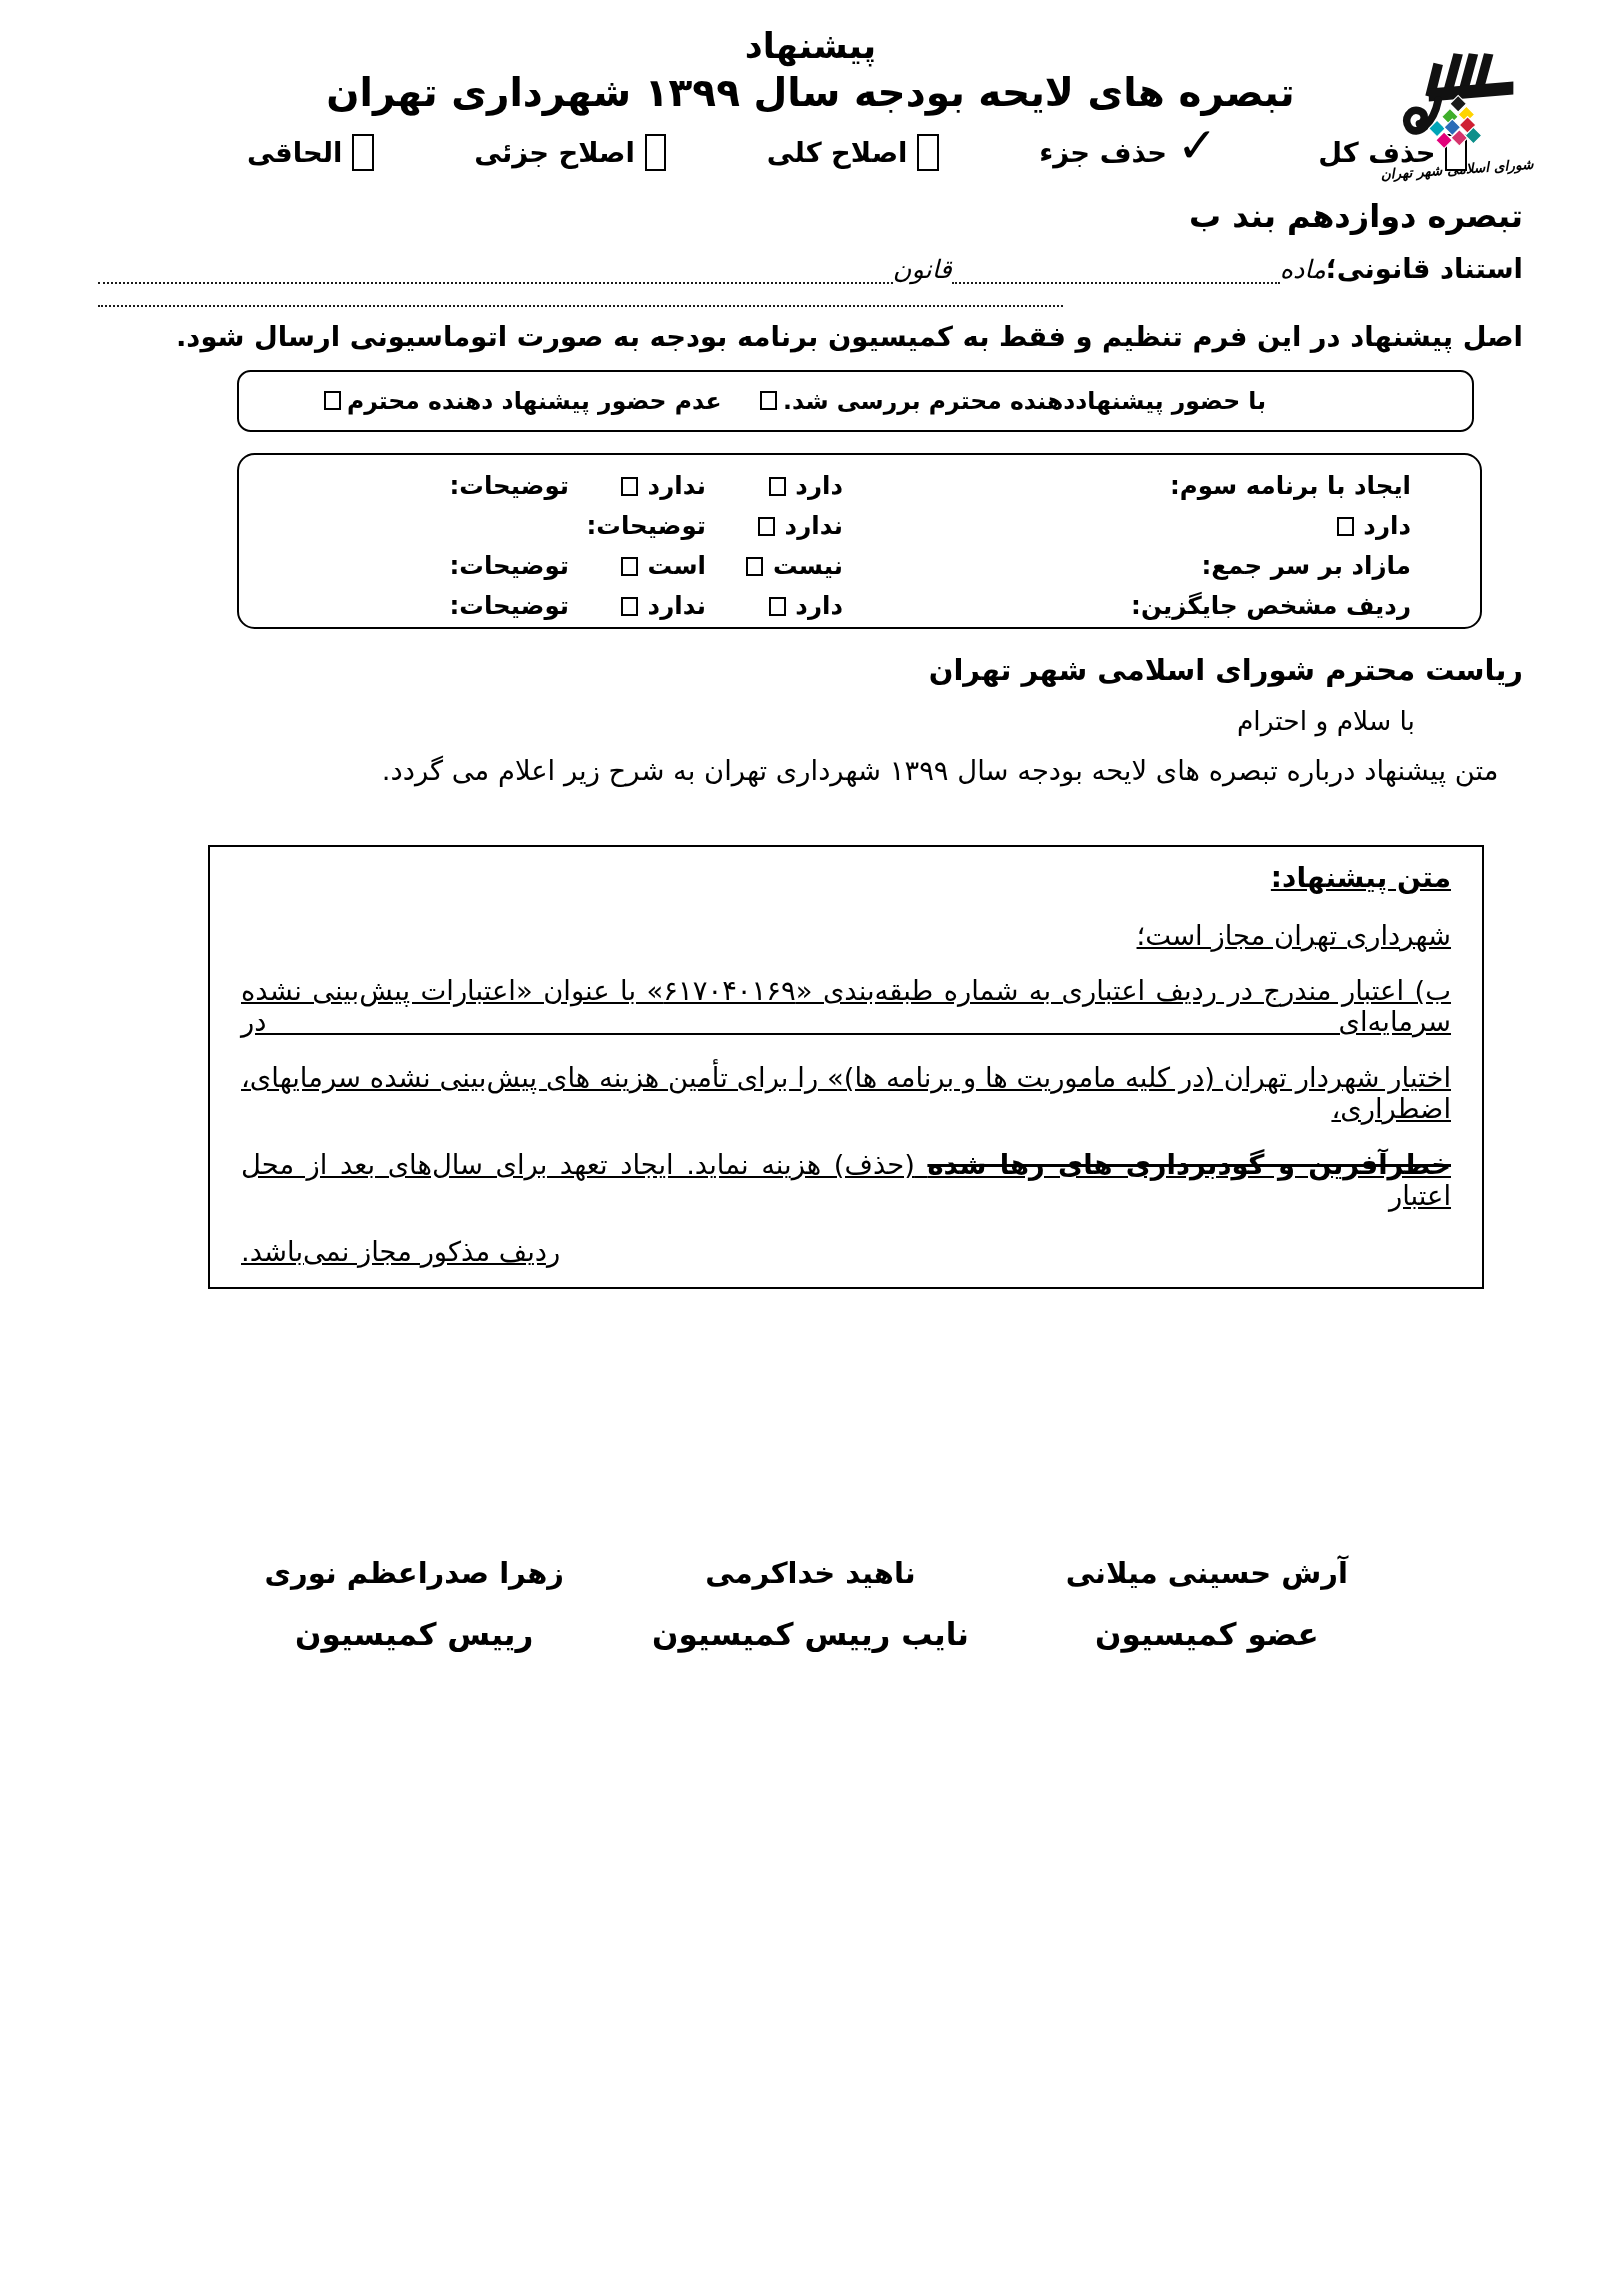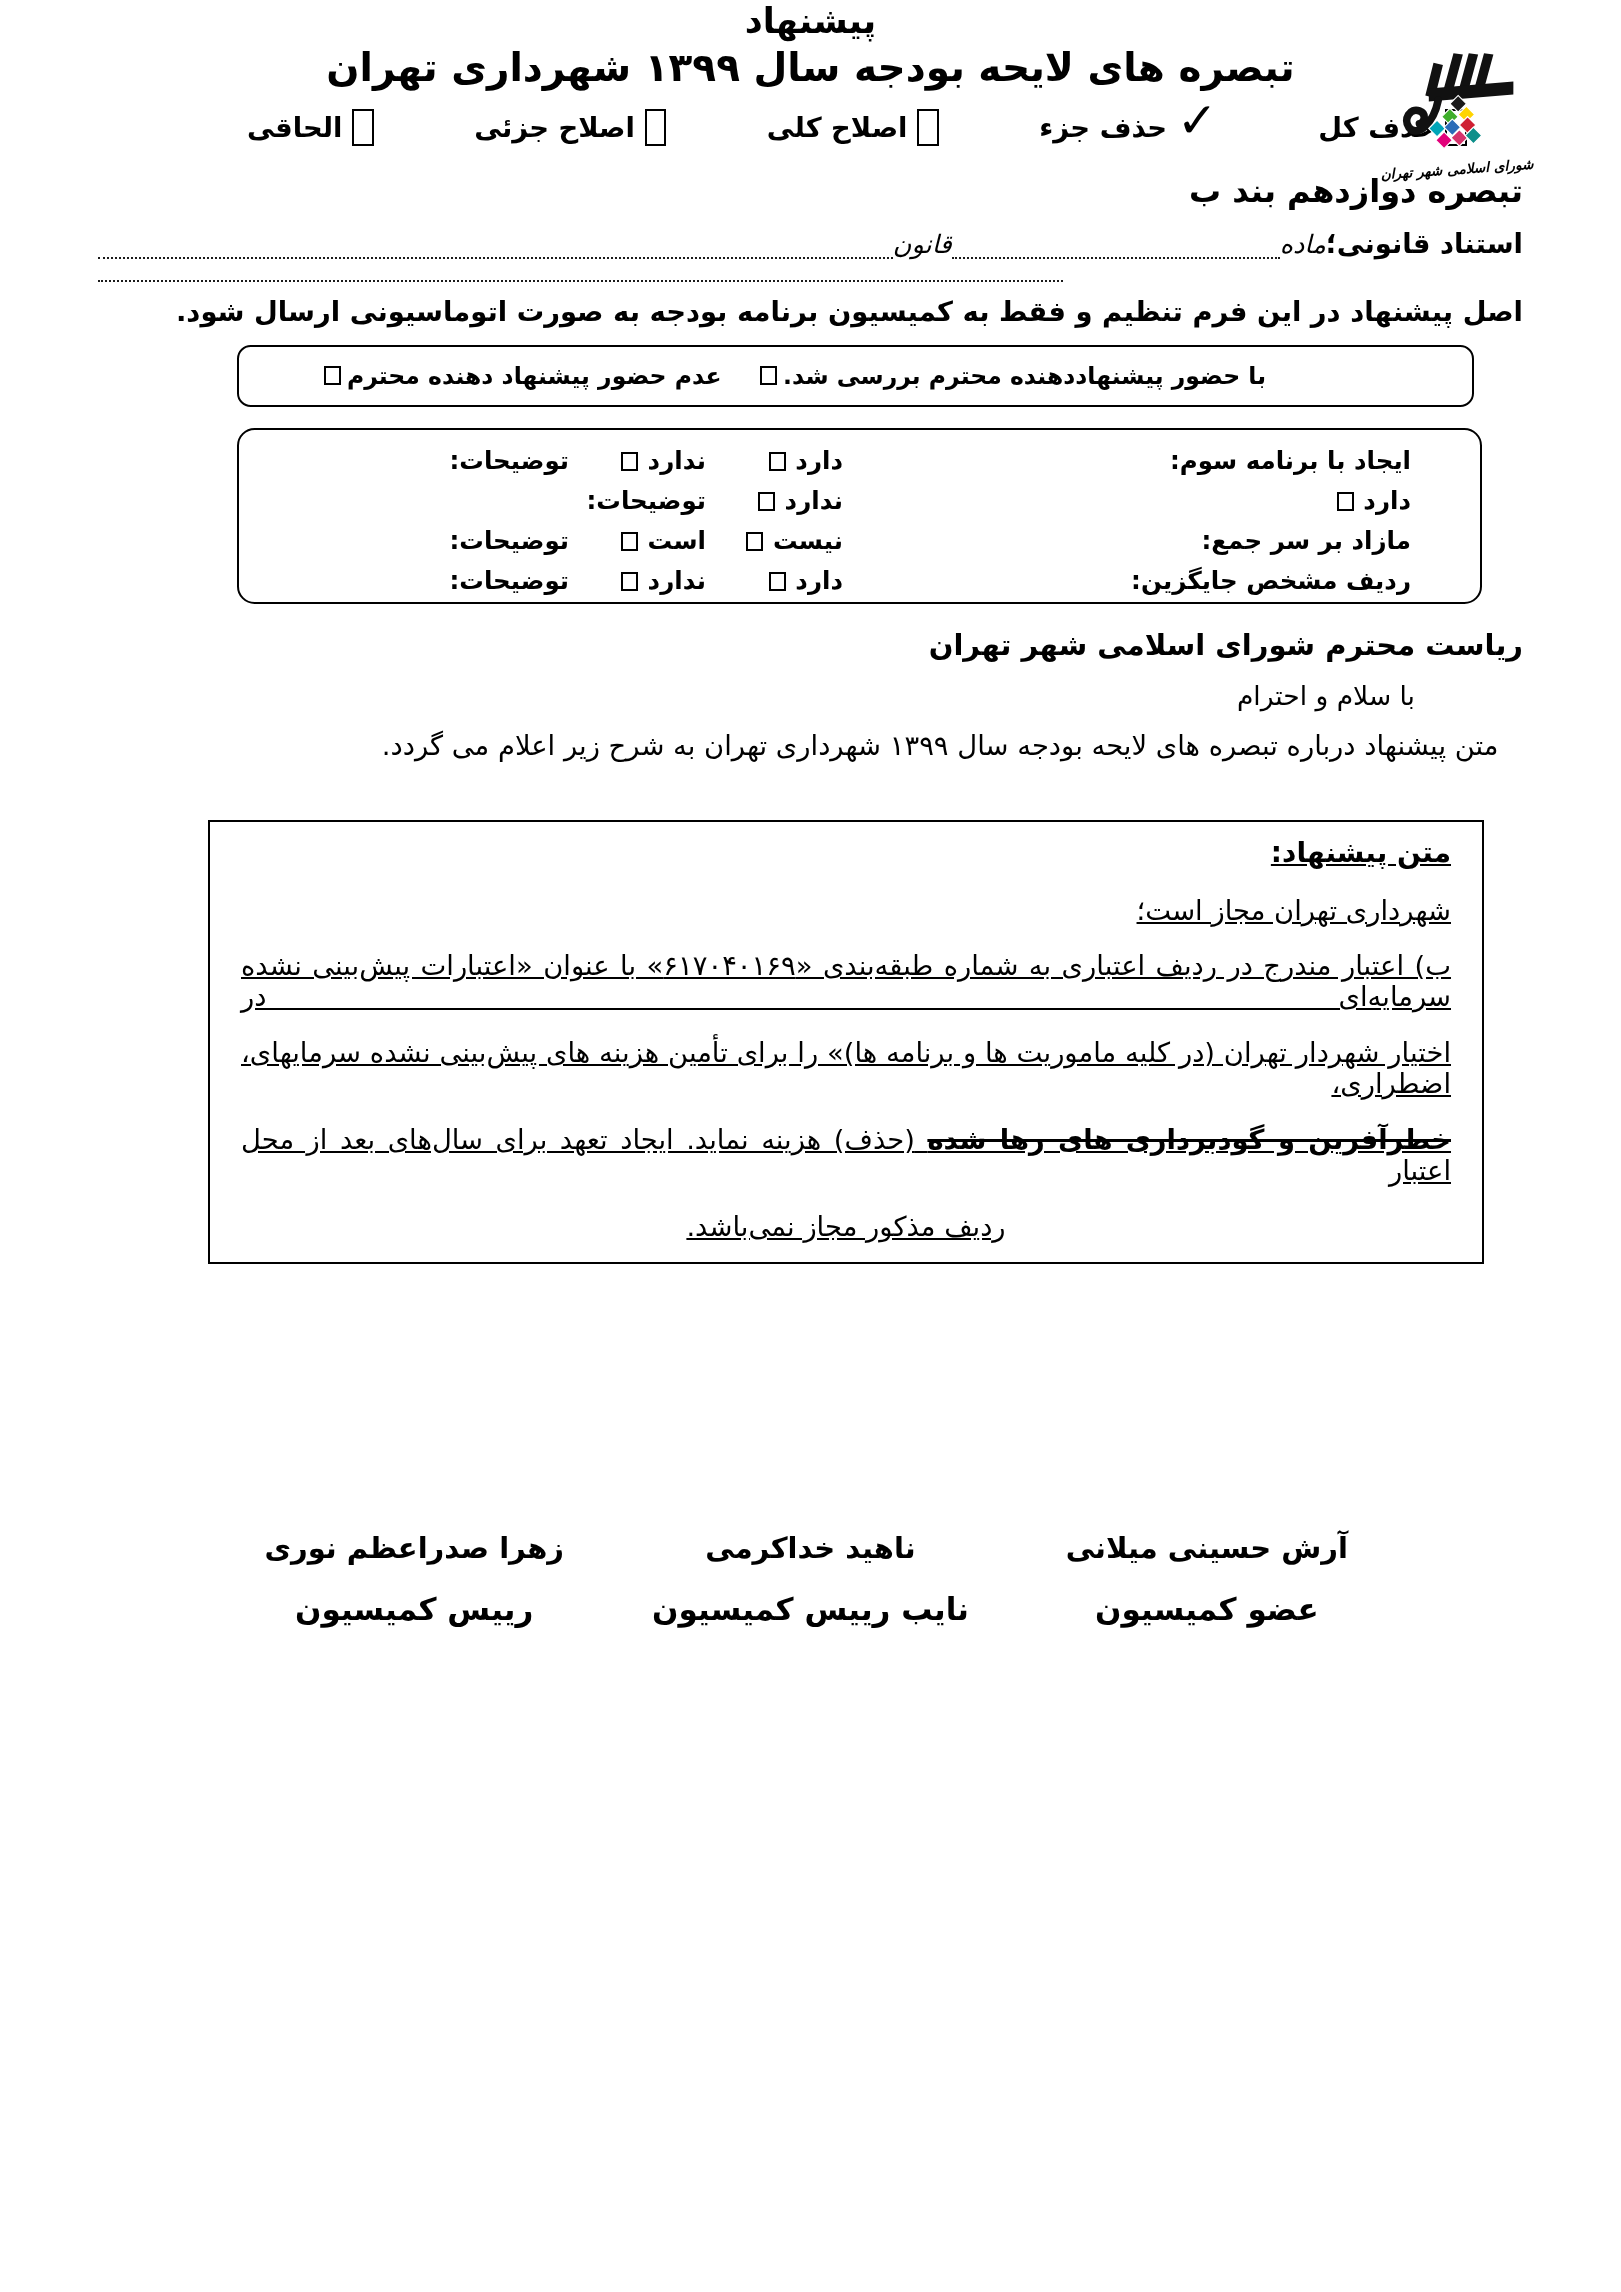--- a/index.html
+++ b/index.html
@@ -15,21 +15,21 @@
   .content{padding:0 98px;}
   
   .logo{position:absolute;top:51px;right:61px;width:206px;text-align:center;}
   .logo svg{display:block;margin:0 auto;}
   .logo-name{
     margin-top:2px;font-size:13.7px;font-style:italic;font-weight:700;
     transform:rotate(-4deg);white-space:nowrap;letter-spacing:1px;
   }
   
   .bismillah{padding-top:174px;text-align:center;font-size:19.6px;font-weight:700;}
-  .doc-type{margin-top:1px;text-align:center;font-size:35px;font-weight:700;}
+  .doc-type{margin-top:26px;text-align:center;font-size:35px;font-weight:700;}
   .title{margin:3.9px 0 0 0;text-align:center;font-size:39px;font-weight:700;}
   
   .options-row{
     margin:17.6px 56px 0 149px;
     display:flex;justify-content:space-between;align-items:center;
   }
   .type-option{display:flex;align-items:center;gap:9.8px;font-size:27.4px;font-weight:700;}
   .cbx{display:inline-block;border:2.5px solid #000;background:#fff;box-sizing:border-box;}
   .cbx.tall{width:21.6px;height:37px;}
   .cbx.sq{width:16.7px;height:18.6px;vertical-align:-2px;margin:0 5.9px;}
@@ -68,21 +68,21 @@
   .addr-intro{margin-top:19.6px;font-size:27.4px;text-align:right;padding-right:24.5px;}
   
   .main-box{
     margin:59px 39px 0 9.8px;border:2.9px solid #000;box-sizing:border-box;
     width:1276px;min-height:368px;padding:13.7px 31px 19.6px 31px;text-decoration:underline;
   }
   .ptitle{font-size:28px;font-weight:700;text-align:right;}
   .plead{margin-top:25.5px;font-size:27.4px;text-align:right;}
   .pline{margin-top:25.5px;font-size:27.4px;line-height:1.12;}
   .pline.just{text-align:justify;text-align-last:justify;text-justify:inter-word;}
-  .pline.last{text-align:center;}
+  .pline.last{text-align:left;}
   .struck{font-weight:700;text-decoration:line-through;text-decoration-thickness:3.4px;}
   
   .signatures{
     margin:267px 118px 0 118px;
     display:grid;grid-template-columns:1fr 1fr 1fr;justify-items:center;row-gap:25.5px;
   }
   .sig-name{font-size:29px;font-weight:700;white-space:nowrap;}
   .sig-role{font-size:31px;font-weight:700;white-space:nowrap;}
 </style>
 </head>

